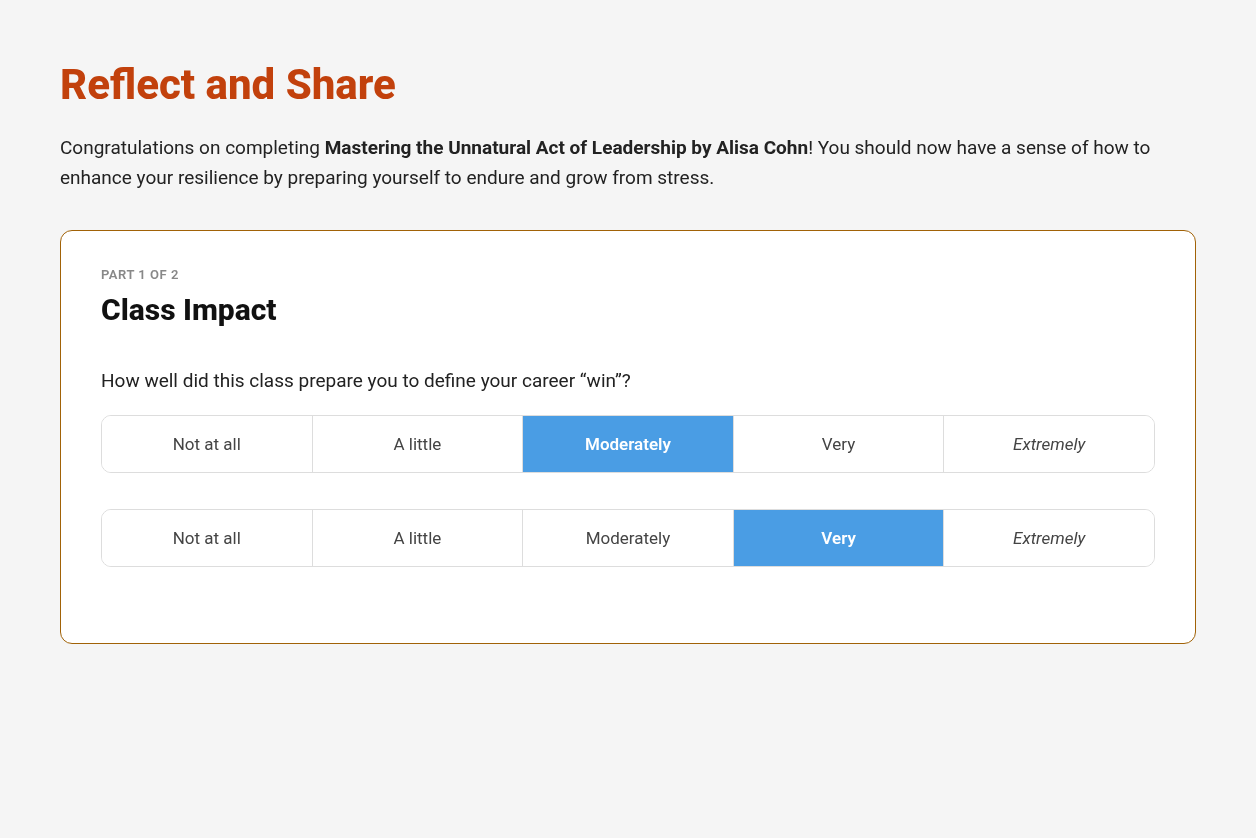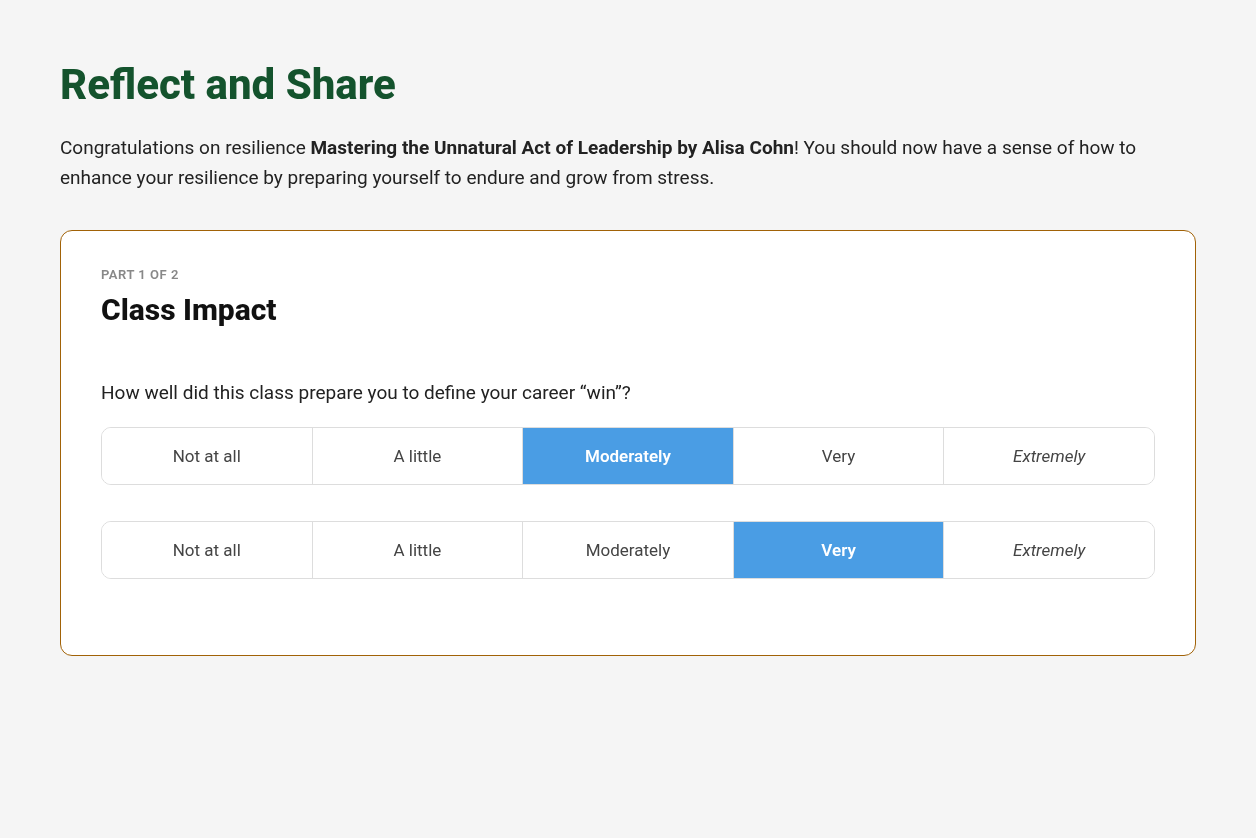--- a/index.html
+++ b/index.html
@@ -14,21 +14,21 @@
       color: #1a1a1a;
       padding: 60px 60px;
       min-height: 838px;
       width: 1256px;
     }
 
     .page-title {
       font-size: 42px;
       font-weight: 800;
       margin-bottom: 24px;
-      color: #14532d;
+      color: #c2410c;
     }
 
     .intro-text {
       font-size: 19px;
       line-height: 1.6;
       color: #222;
       max-width: 1100px;
       margin-bottom: 36px;
     }
 
@@ -51,21 +51,21 @@
       font-weight: 600;
       letter-spacing: 0.04em;
       text-transform: uppercase;
       margin-bottom: 10px;
     }
 
     .section-title {
       font-size: 30px;
       font-weight: 800;
       color: #111;
-      margin-bottom: 52px;
+      margin-bottom: 40px;
     }
 
     .question-block {
       margin-bottom: 36px;
     }
 
     .question-text {
       font-size: 19px;
       color: #222;
       margin-bottom: 20px;
@@ -115,21 +115,21 @@
       color: #fff;
       font-weight: 600;
     }
   </style>
 </head>
 <body>
 
 <h1 class="page-title">Reflect and Share</h1>
 
 <p class="intro-text">
-  <span>Congratulations on resilience </span><strong>Mastering the Unnatural Act of Leadership by Alisa Cohn</strong><span>! You should now have a sense of how to enhance your resilience by preparing yourself to endure and grow from stress.</span>
+  <span>Congratulations on completing </span><strong>Mastering the Unnatural Act of Leadership by Alisa Cohn</strong><span>! You should now have a sense of how to enhance your resilience by preparing yourself to endure and grow from stress.</span>
 </p>
 
 <div class="card">
   <div class="part-label">PART 1 OF 2</div>
   <div class="section-title">Class Impact</div>
 
   <div class="question-block">
     <p class="question-text">
       How well did this class <strong>prepare</strong> you to define your career “win”?
     </p>

